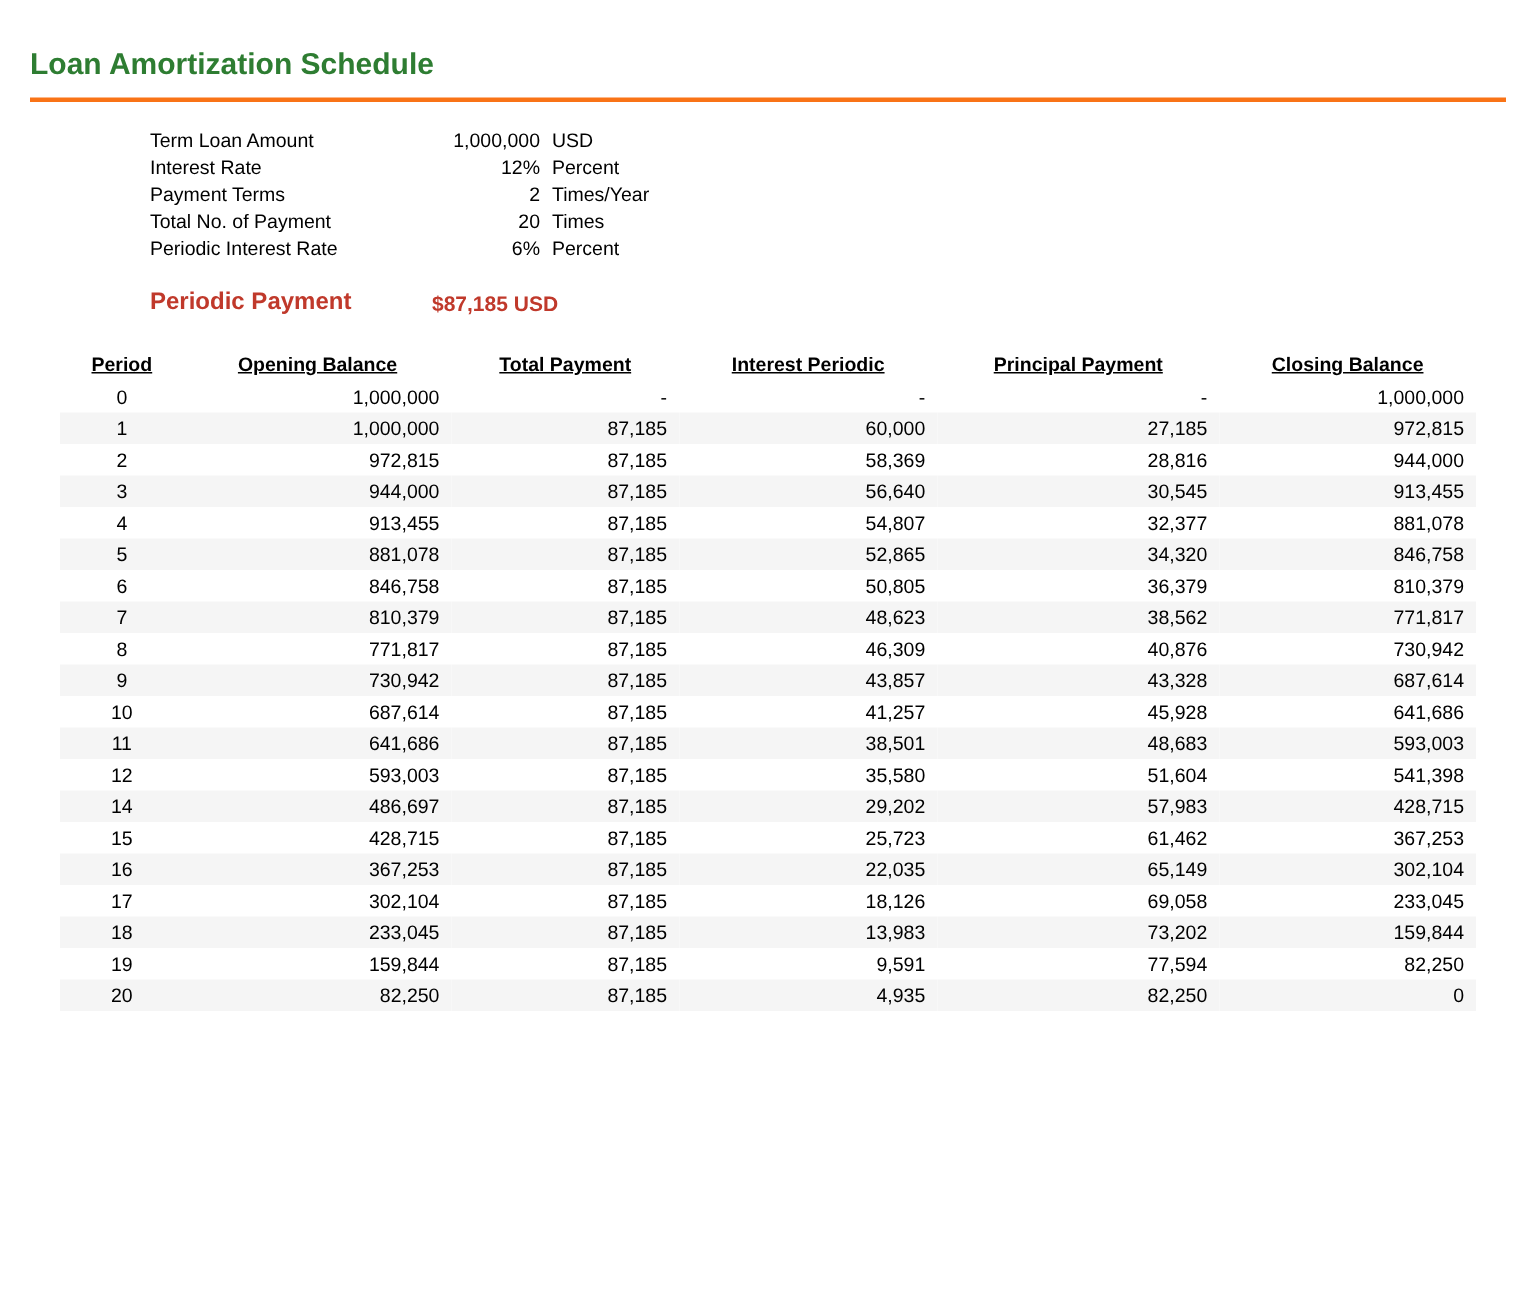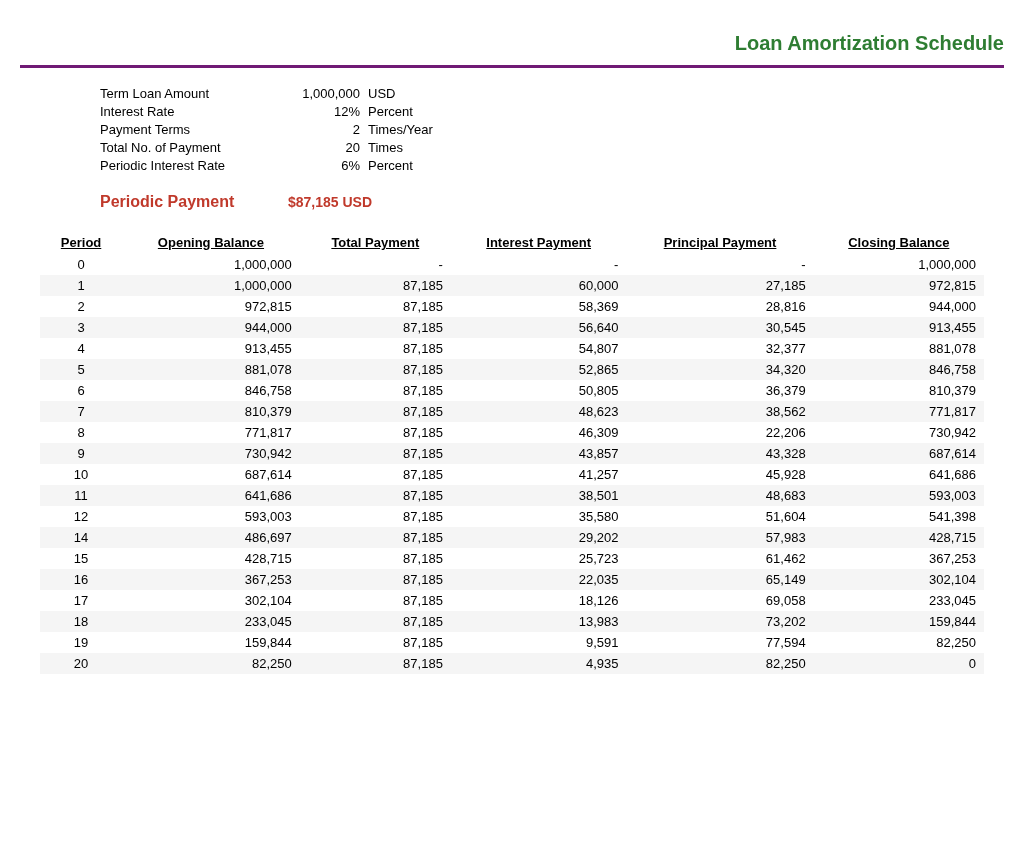--- a/index.html
+++ b/index.html
@@ -7,26 +7,26 @@
       font-family: Arial, sans-serif;
       font-size: 13px;
       background: #fff;
       color: #000;
       padding: 20px;
       width: 1024px;
       min-height: 865px;
     }
 
     .page-title {
-      text-align: right;
+      text-align: left;
       font-size: 20px;
       font-weight: bold;
       color: #2e7d32;
       padding: 12px 0 10px 0;
-      border-bottom: 3px solid #701a75;
+      border-bottom: 3px solid #f97316;
       margin-bottom: 18px;
     }
 
     .info-section {
       margin-left: 80px;
       margin-bottom: 20px;
     }
 
     .info-row {
       display: flex;
@@ -148,21 +148,21 @@
   </span>
 </div>
 
 <div class="table-section">
   <table id="amortization-table">
       <thead>
         <tr>
           <th>Period</th>
           <th>Opening Balance</th>
           <th>Total Payment</th>
-          <th>Interest Payment</th>
+          <th>Interest Periodic</th>
           <th>Principal Payment</th>
           <th>Closing Balance</th>
         </tr>
       </thead>
       <tbody>
         <tr>
           <td>0</td>
           <td>1,000,000</td>
           <td>-</td>
           <td>-</td>
@@ -223,21 +223,21 @@
           <td>87,185</td>
           <td>48,623</td>
           <td>38,562</td>
           <td>771,817</td>
         </tr>
         <tr>
           <td>8</td>
           <td>771,817</td>
           <td>87,185</td>
           <td>46,309</td>
-          <td>22,206</td>
+          <td>40,876</td>
           <td>730,942</td>
         </tr>
         <tr>
           <td>9</td>
           <td>730,942</td>
           <td>87,185</td>
           <td>43,857</td>
           <td>43,328</td>
           <td>687,614</td>
         </tr>

